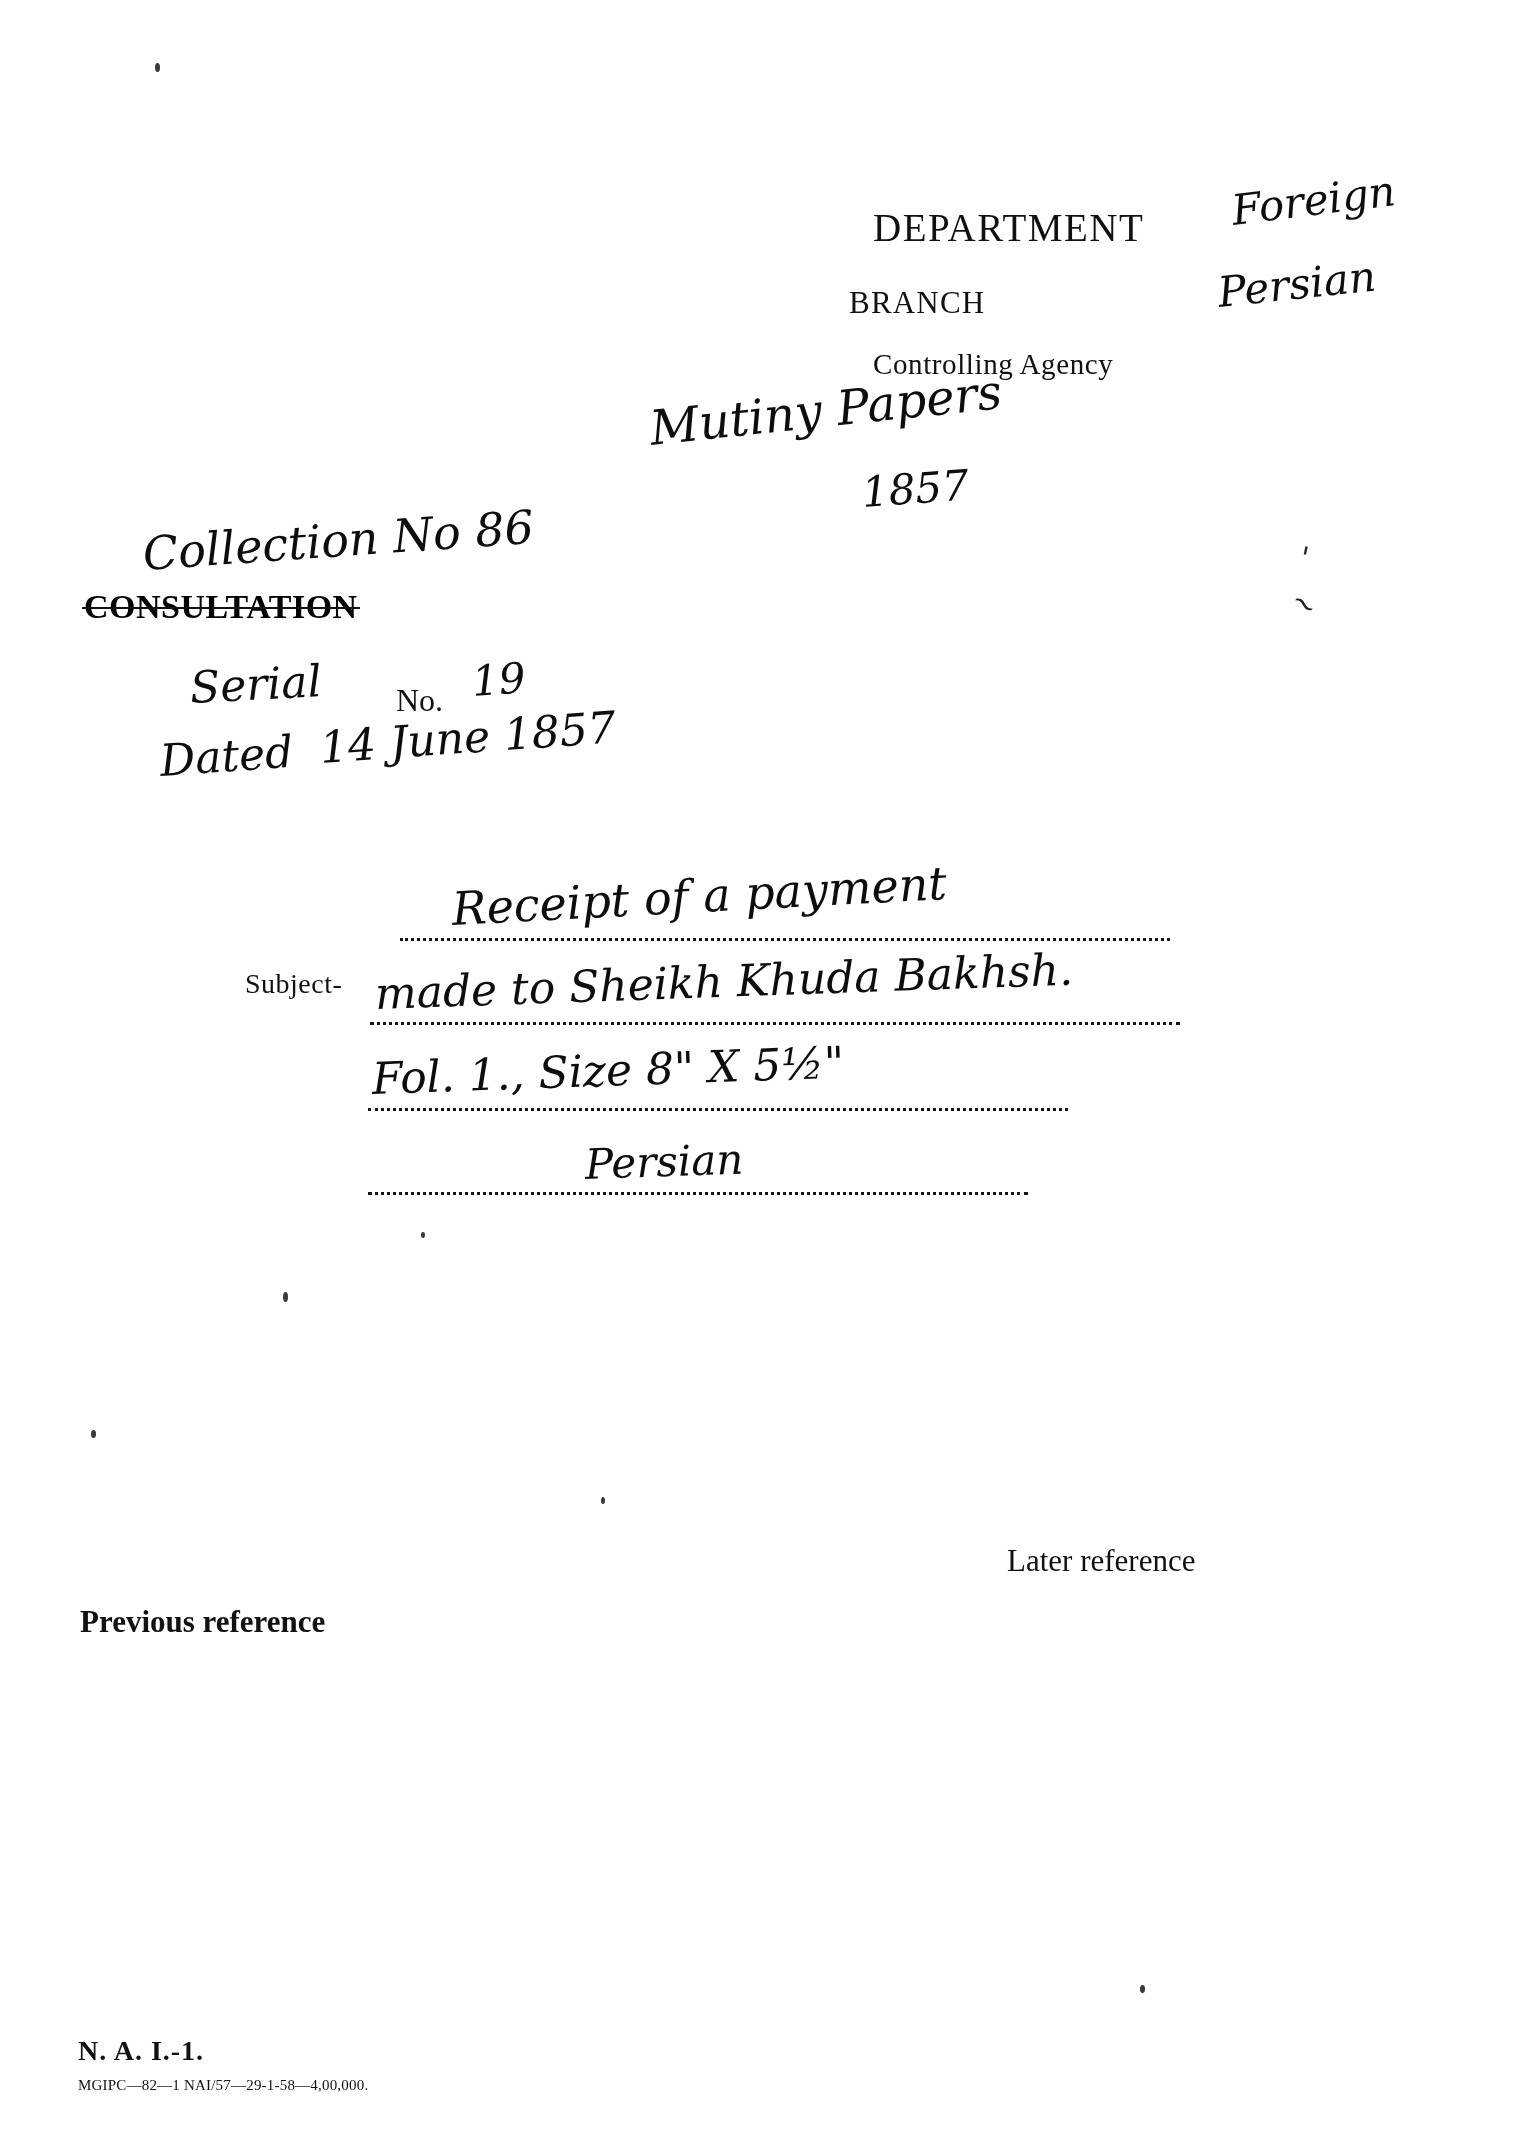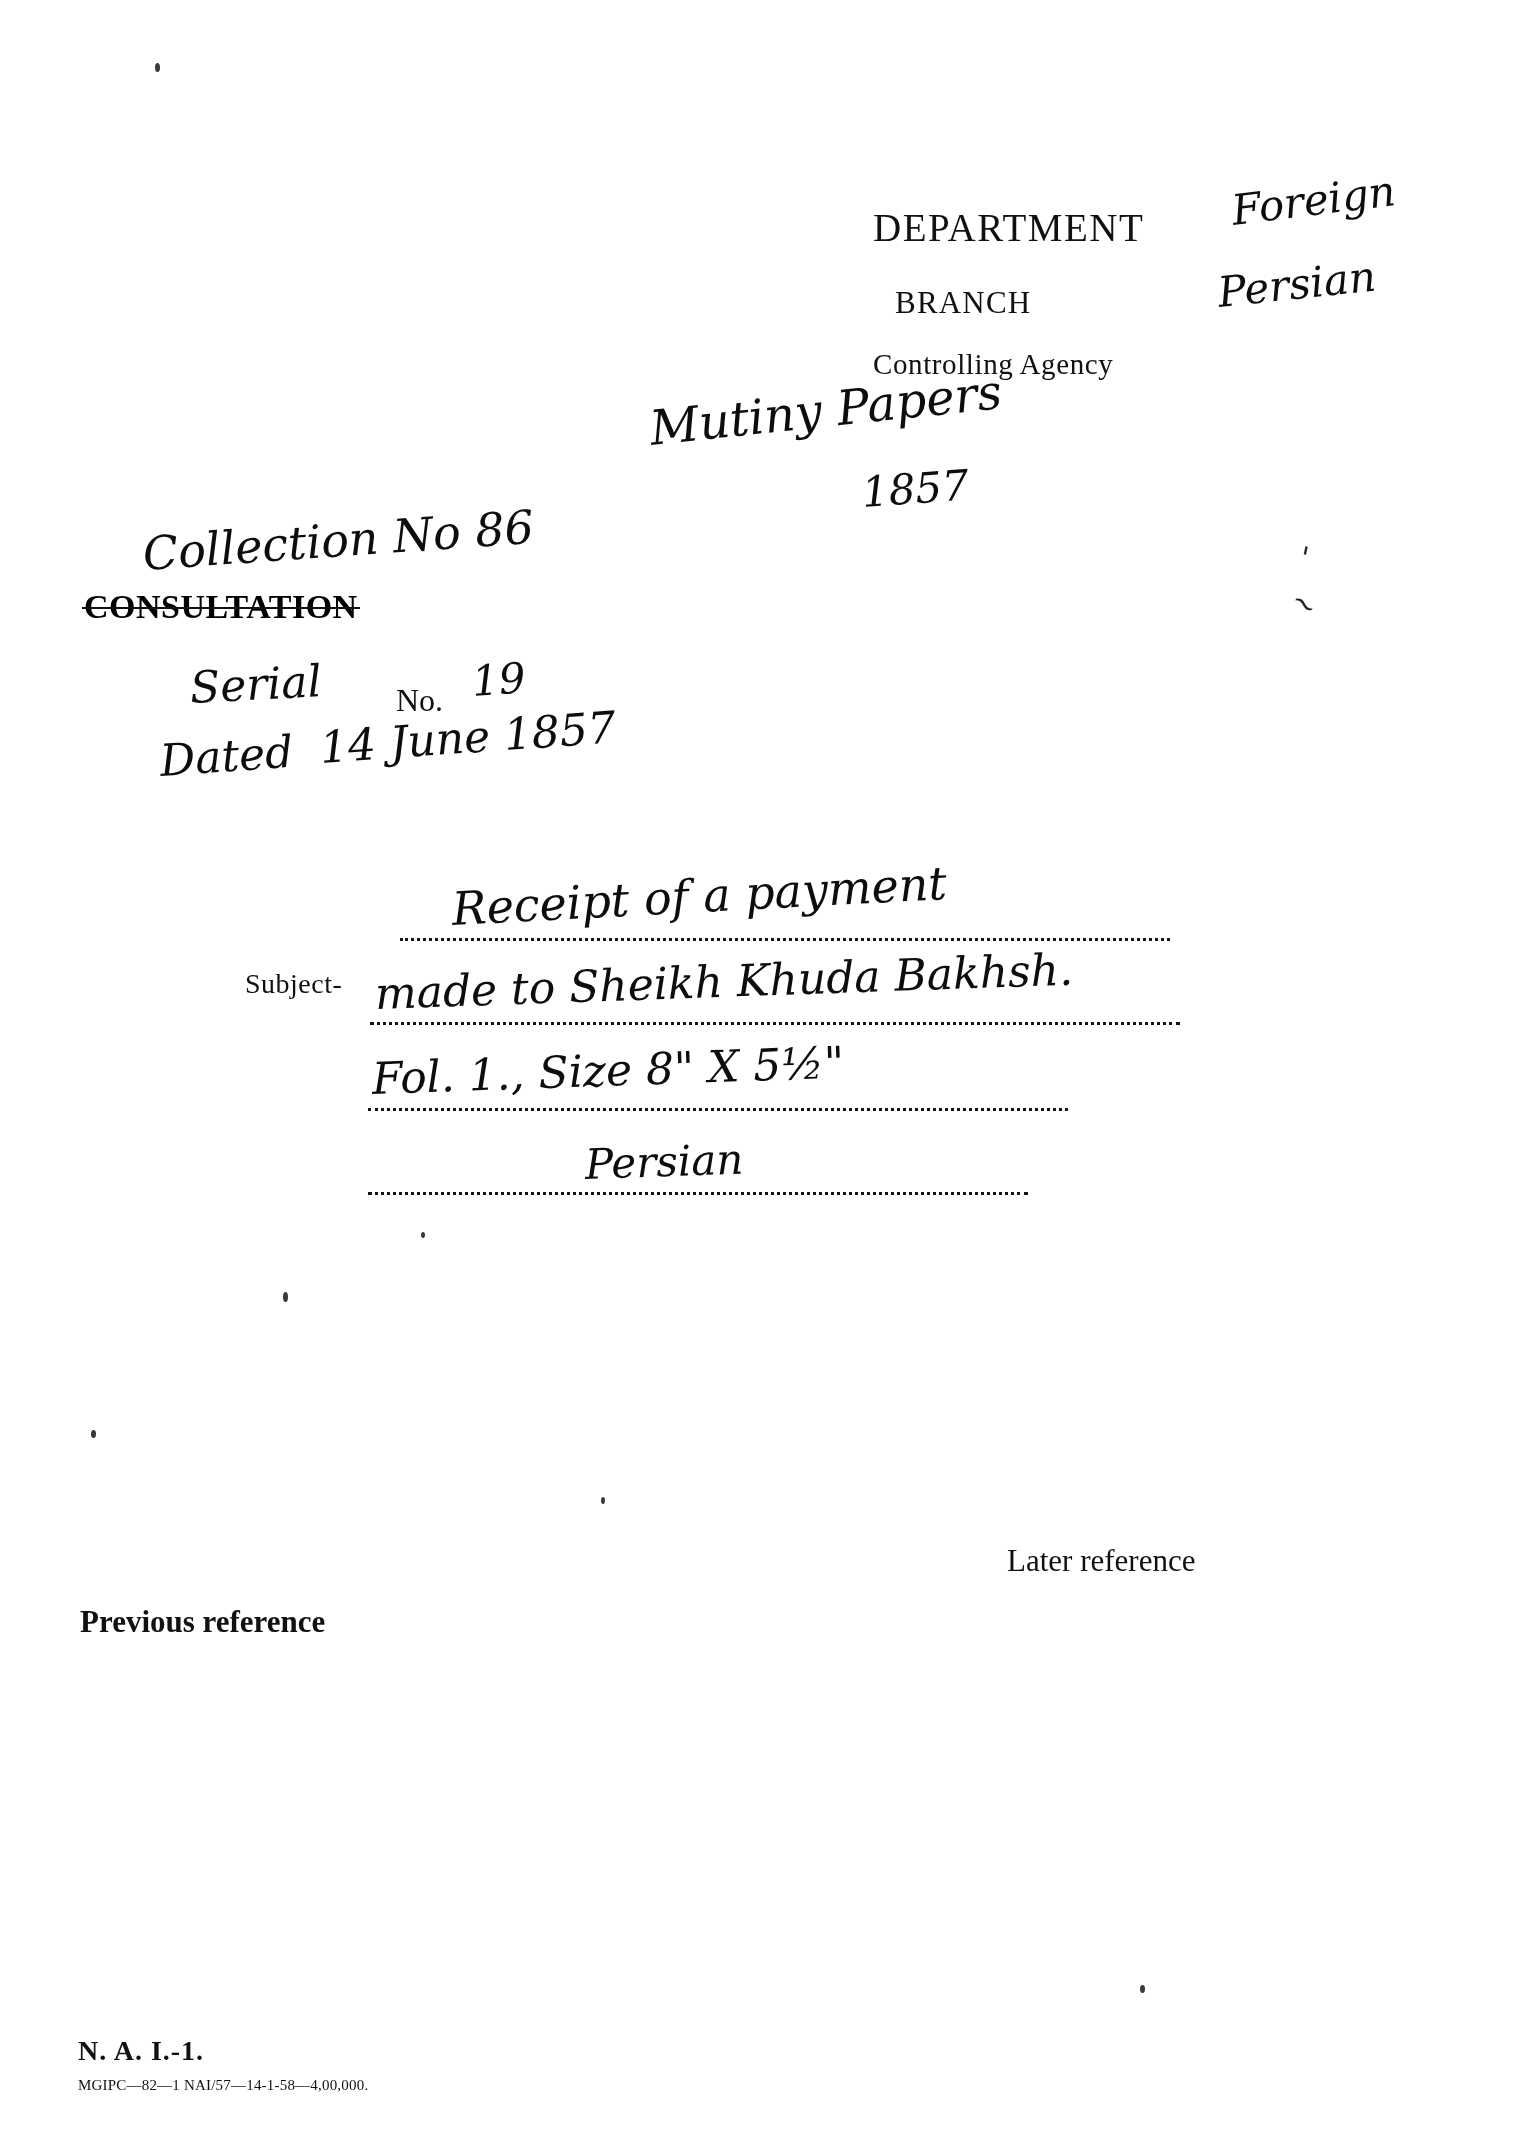--- a/index.html
+++ b/index.html
@@ -26,21 +26,21 @@
     color: #111111;
     white-space: nowrap;
   }
   .dept-label {
     left: 873px;
     top: 205px;
     font-size: 39px;
     letter-spacing: 1.5px;
   }
   .branch-label {
-    left: 895px;
+    left: 849px;
     top: 285px;
     font-size: 31px;
     letter-spacing: 1.2px;
   }
   .agency-label {
     left: 873px;
     top: 348px;
     font-size: 29px;
     letter-spacing: 0.6px;
   }
@@ -262,21 +262,21 @@
 
   <div class="hand hw-subj1">Receipt of a payment</div>
   <div class="hand hw-subj2">made to Sheikh Khuda Bakhsh.</div>
   <div class="hand hw-subj3">Fol. 1.,    Size  8" X 5½"</div>
   <div class="hand hw-subj4">Persian</div>
 
   <div class="printed prev-ref">Previous reference</div>
   <div class="printed later-ref">Later reference</div>
 
   <div class="printed form-code">N. A. I.-1.</div>
-  <div class="printed imprint">MGIPC—82—1 NAI/57—14-1-58—4,00,000.</div>
+  <div class="printed imprint">MGIPC—82—1 NAI/57—29-1-58—4,00,000.</div>
 
   <div class="stray" style="left:1300px; top:540px;">'</div>
   <div class="stray" style="left:1292px; top:586px; transform:rotate(40deg);">~</div>
   <div class="speck" style="left:155px; top:63px; width:5px; height:9px;"></div>
   <div class="speck" style="left:283px; top:1292px; width:5px; height:10px;"></div>
   <div class="speck" style="left:91px; top:1430px; width:5px; height:8px;"></div>
   <div class="speck" style="left:601px; top:1497px; width:4px; height:7px;"></div>
   <div class="speck" style="left:1140px; top:1985px; width:5px; height:8px;"></div>
   <div class="speck" style="left:421px; top:1232px; width:4px; height:6px;"></div>
 

